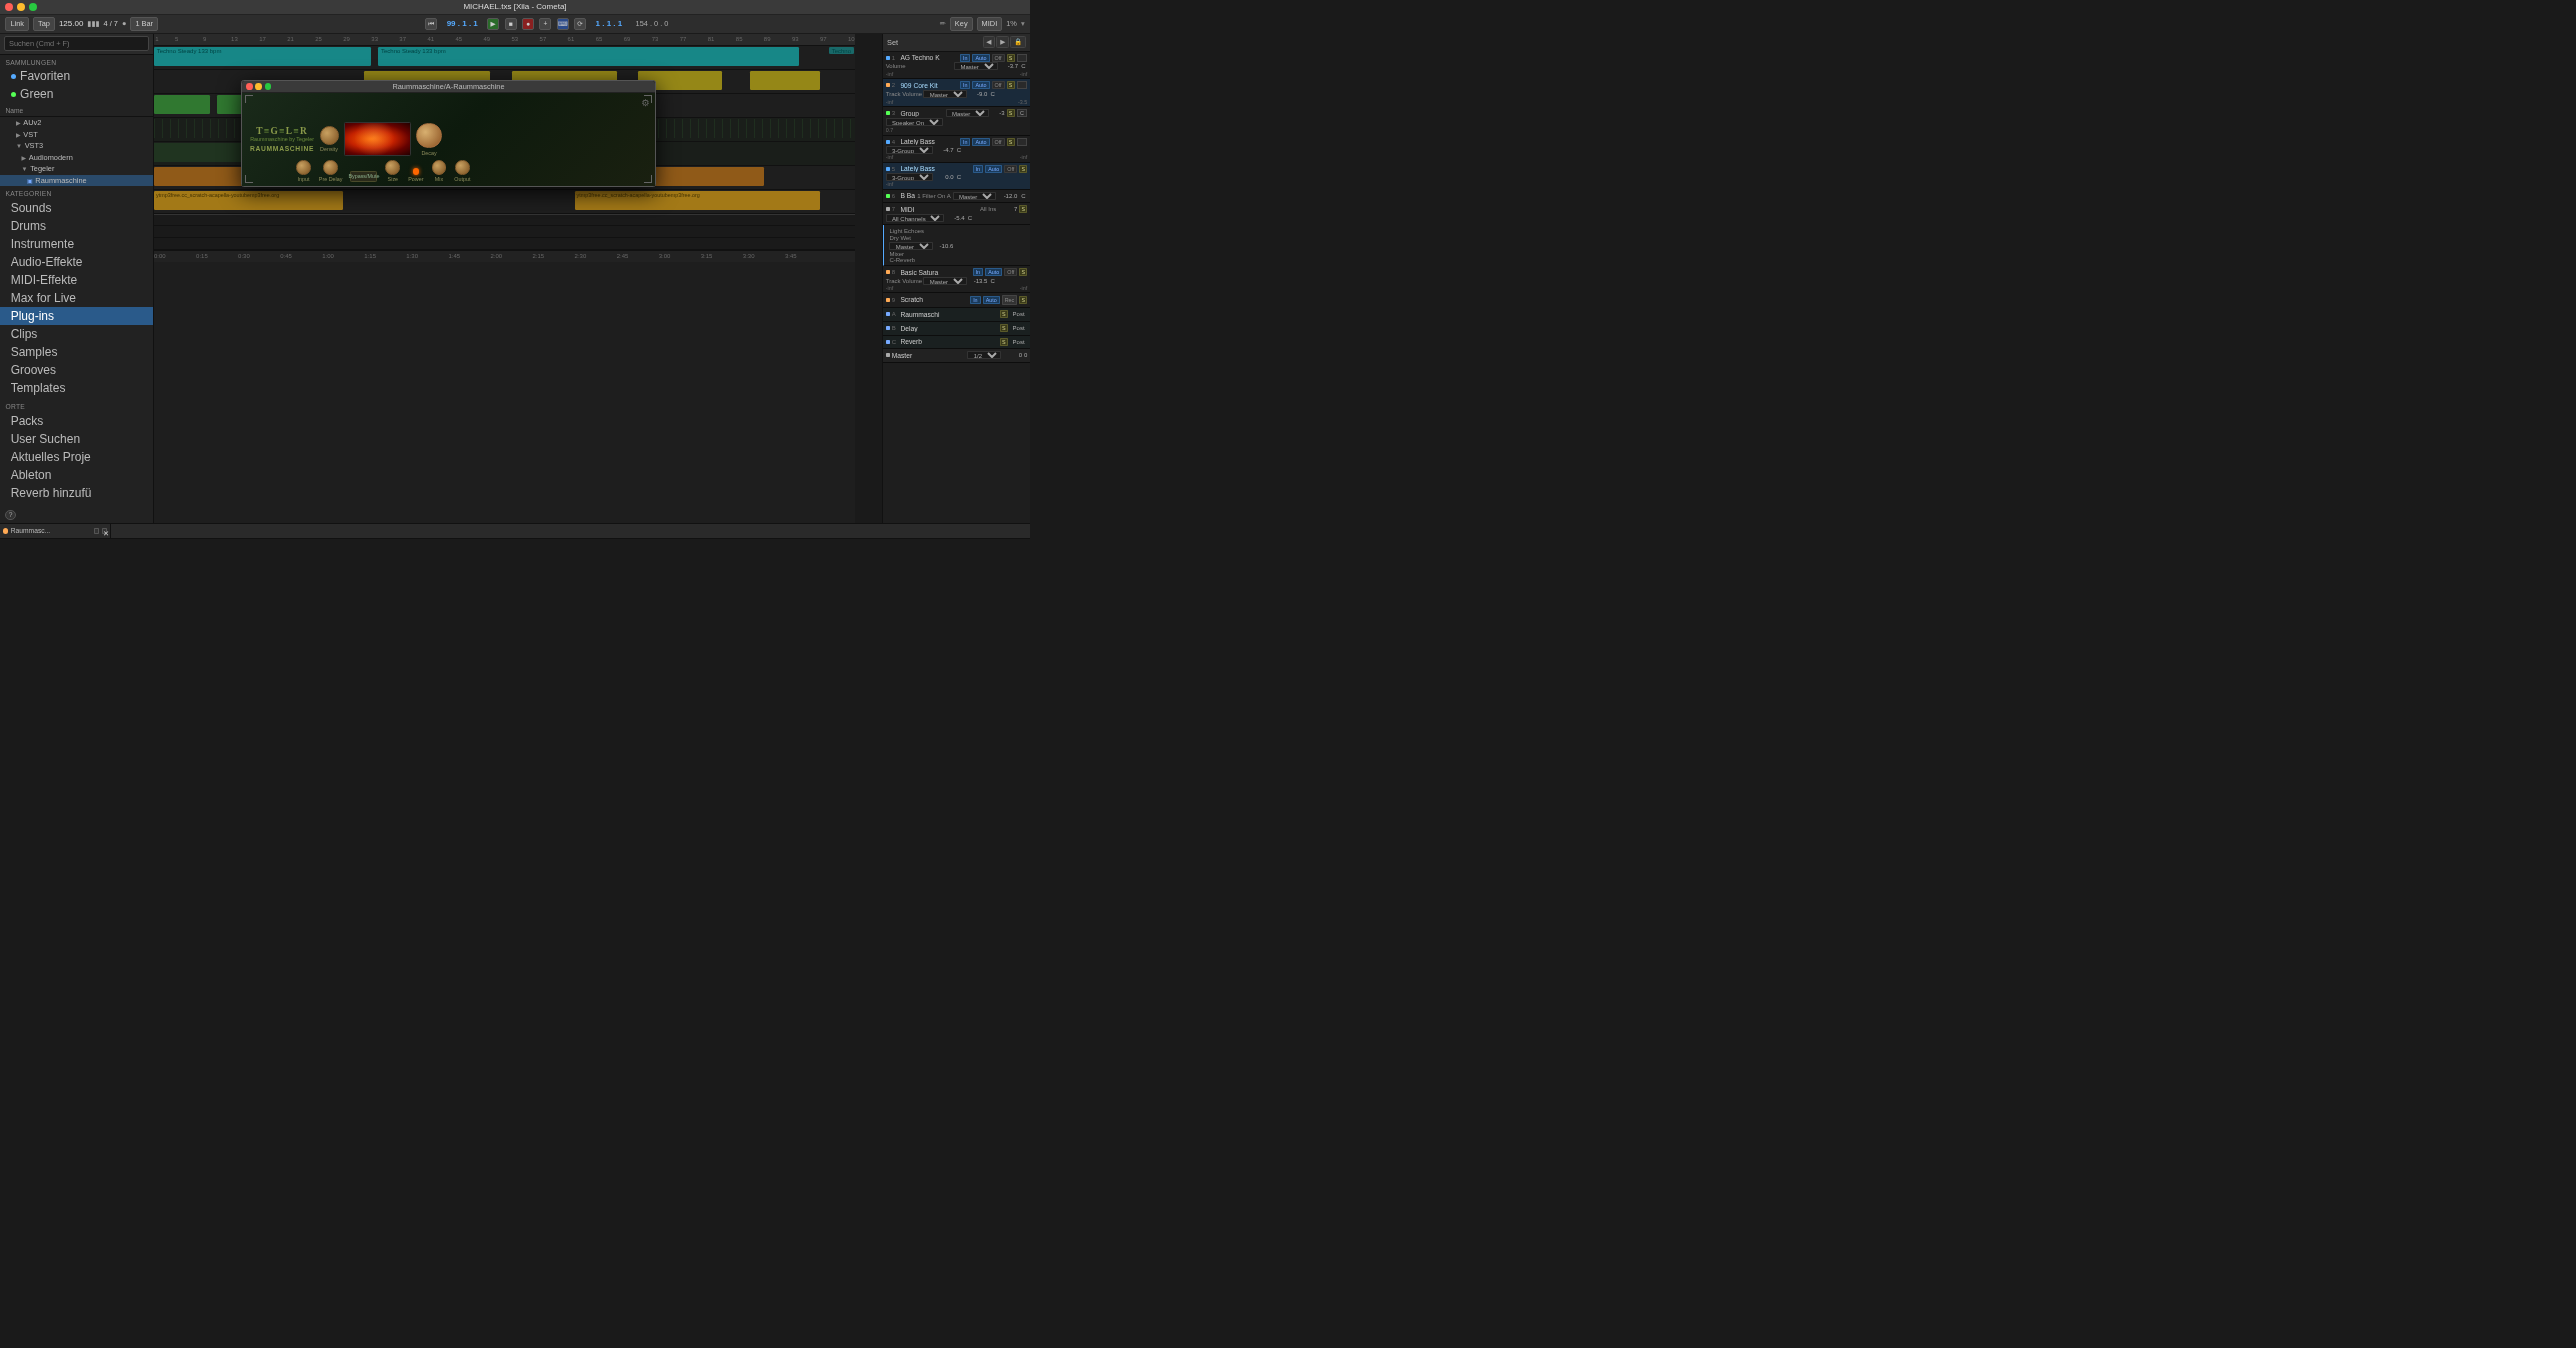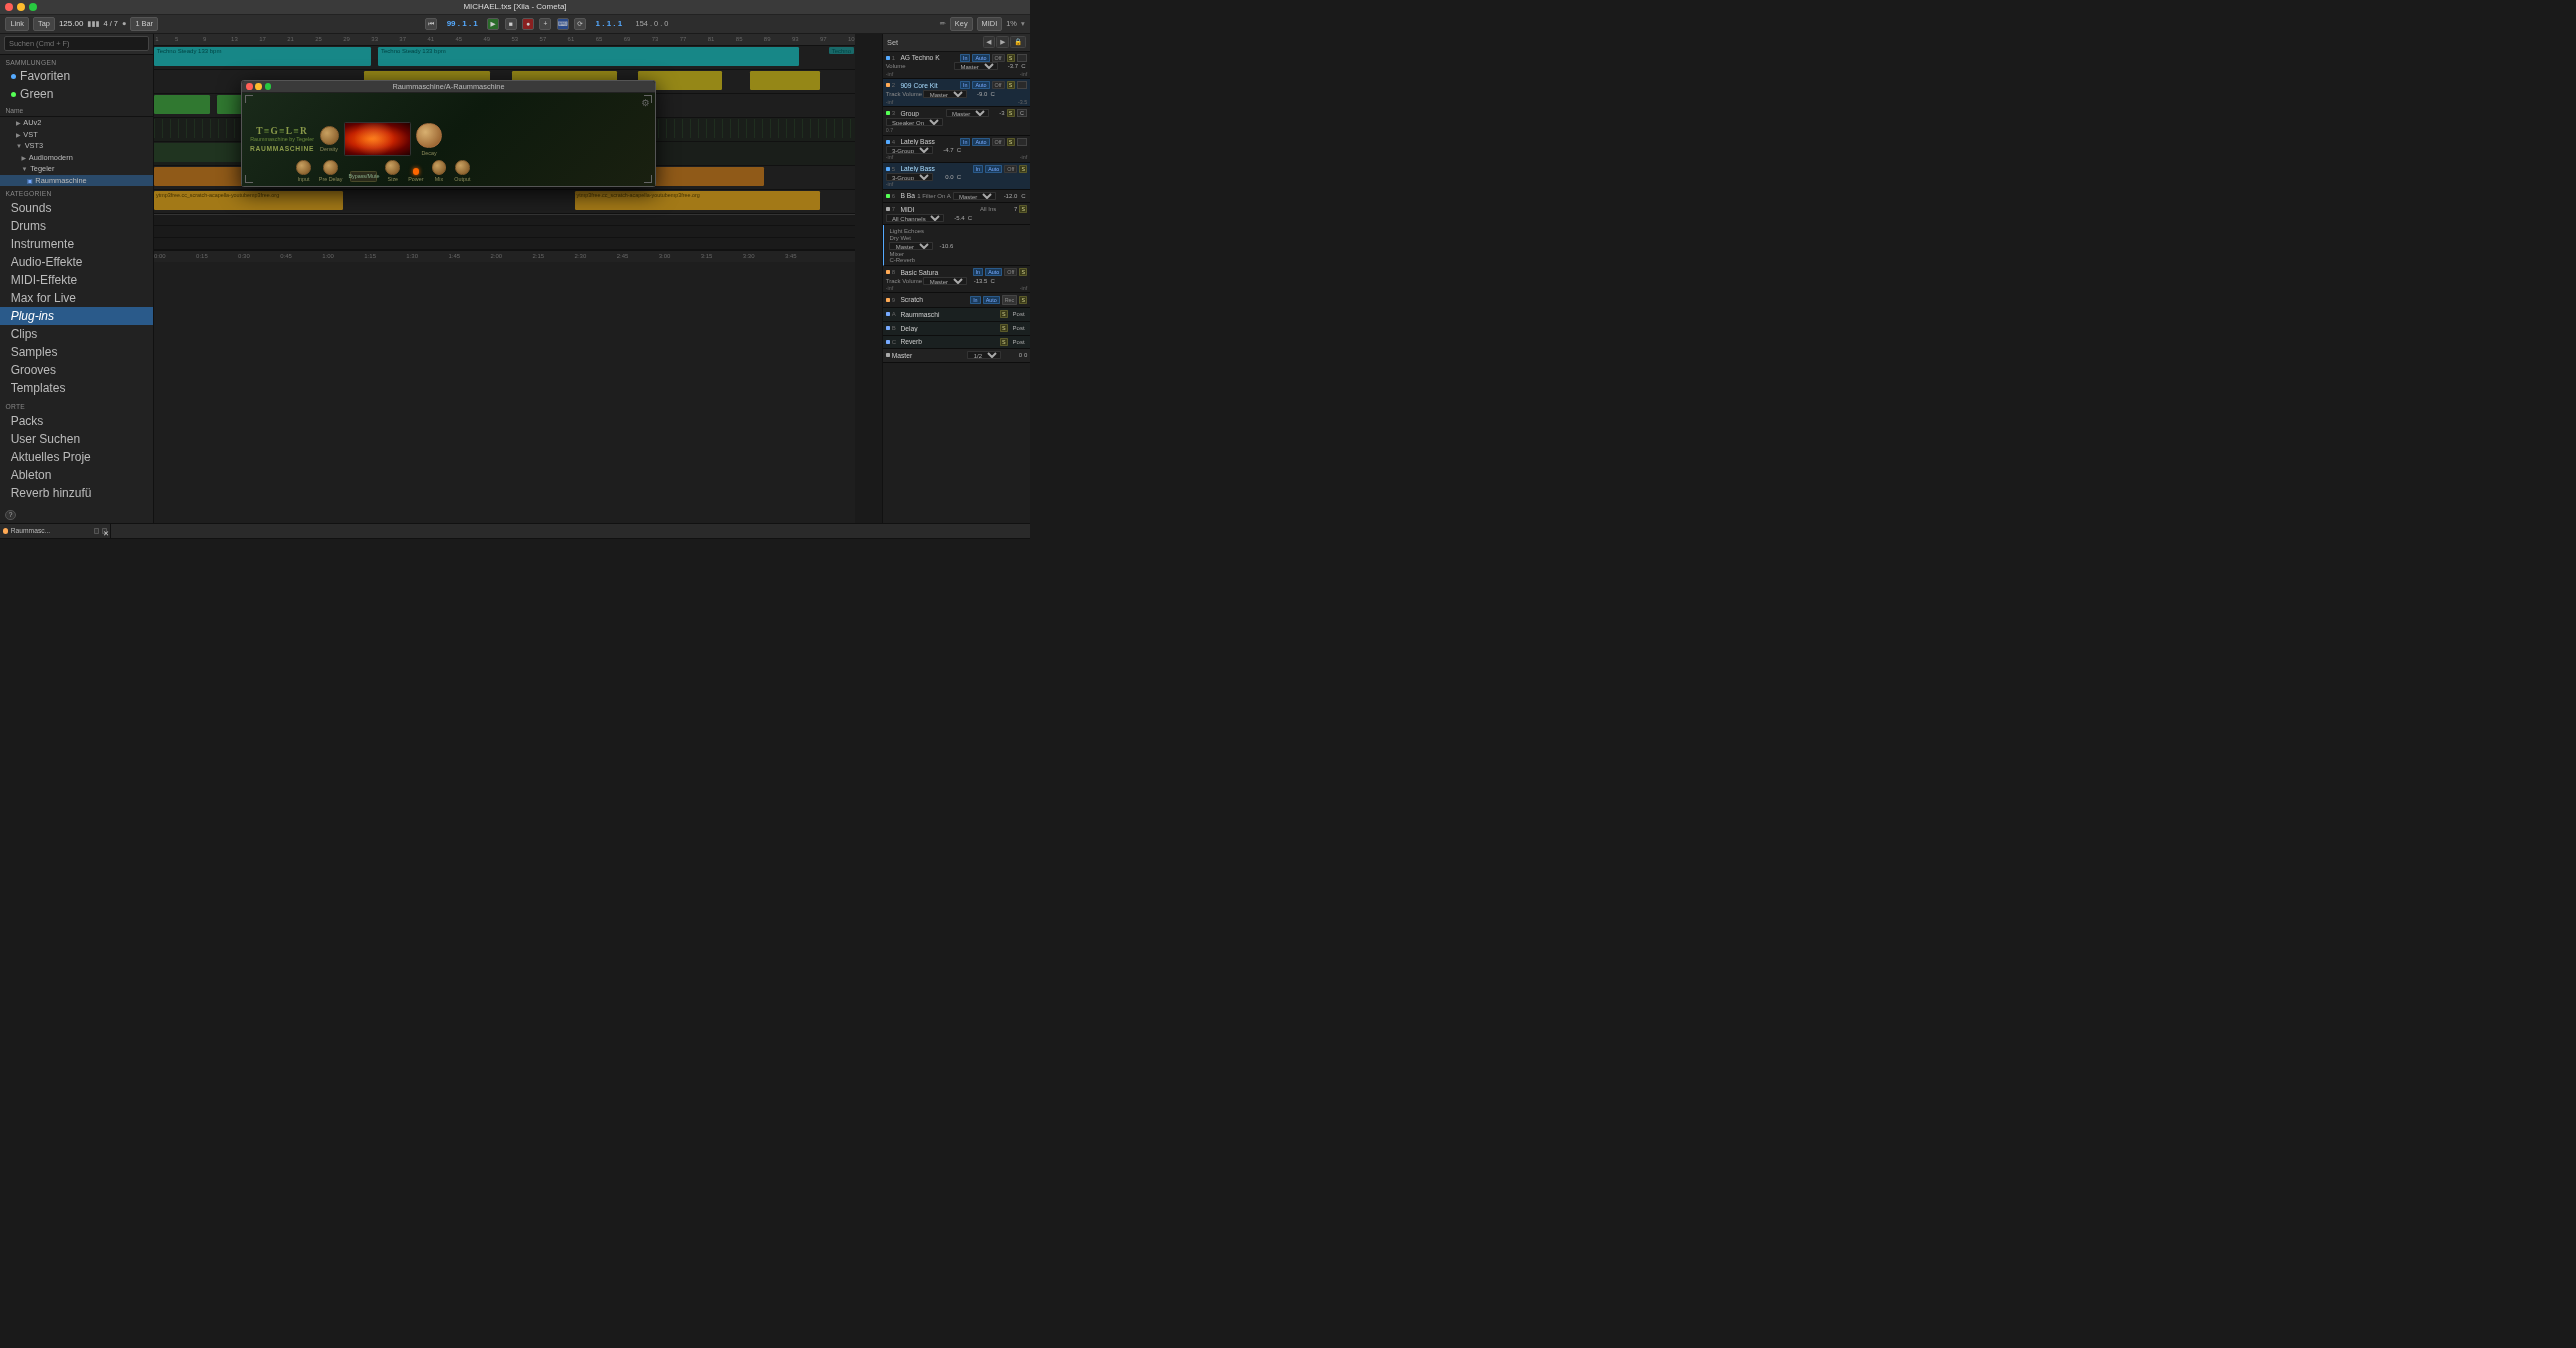--- a/index.html
+++ b/index.html
@@ -625,21 +625,21 @@
       <div class="sidebar-item">
         <span>Audio-Effekte</span>
       </div>
       <div class="sidebar-item">
         <span>MIDI-Effekte</span>
       </div>
       <div class="sidebar-item">
         <span>Max for Live</span>
       </div>
       <div class="sidebar-item highlighted" style="background:#2a5a8a;">
-        <span style="color:#fff;font-style:italic;">Plug-ins</span>
+        <span style="color:#fff;">Plug-ins</span>
       </div>
       <div class="sidebar-item">
         <span>Clips</span>
       </div>
       <div class="sidebar-item">
         <span>Samples</span>
       </div>
       <div class="sidebar-item">
         <span>Grooves</span>
       </div>

